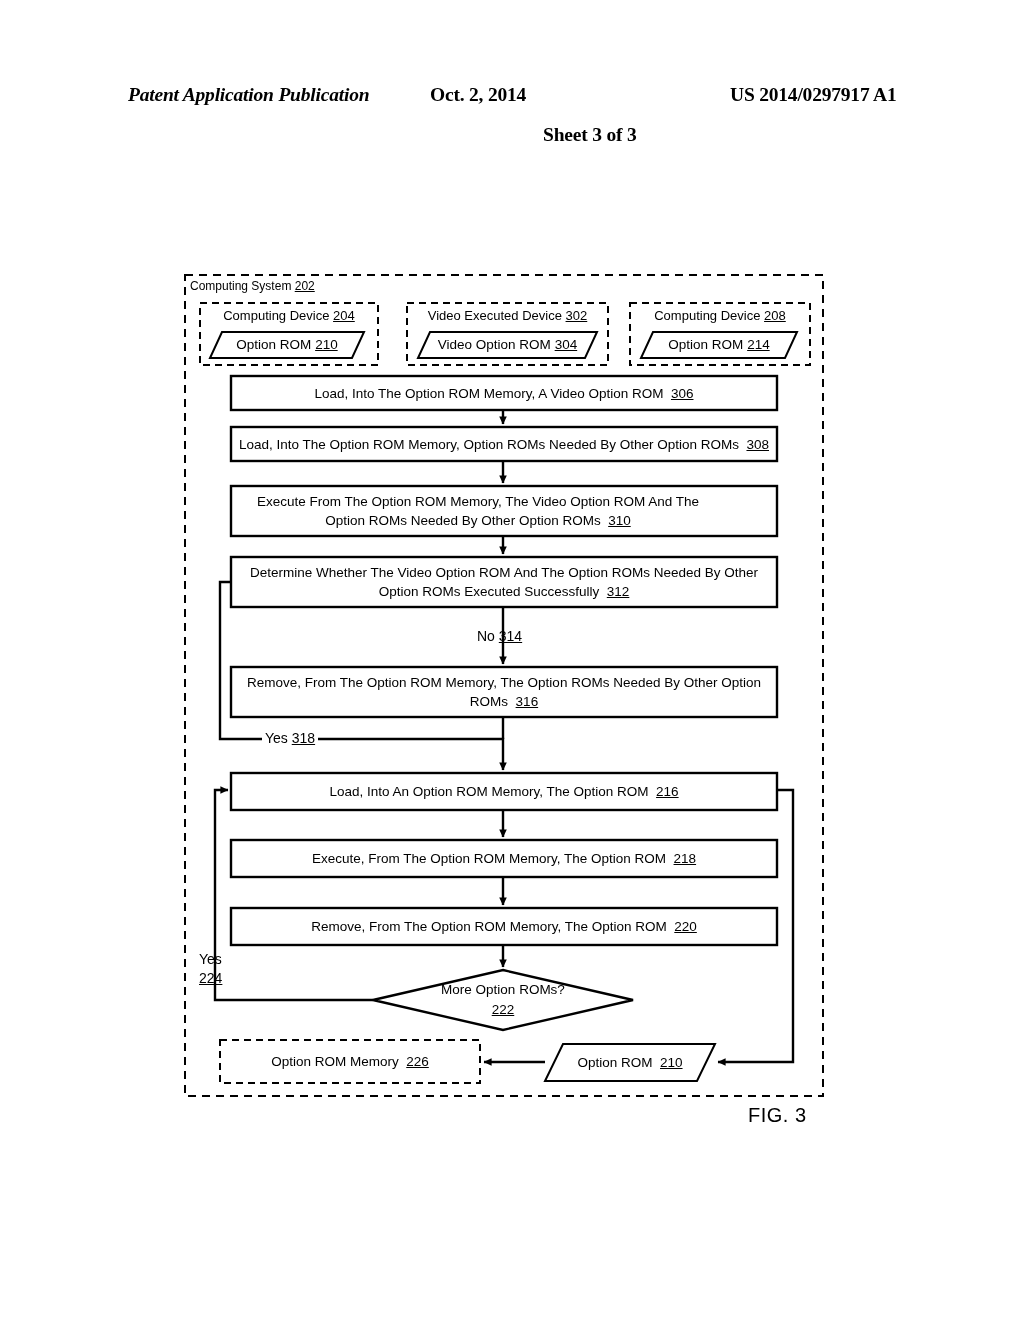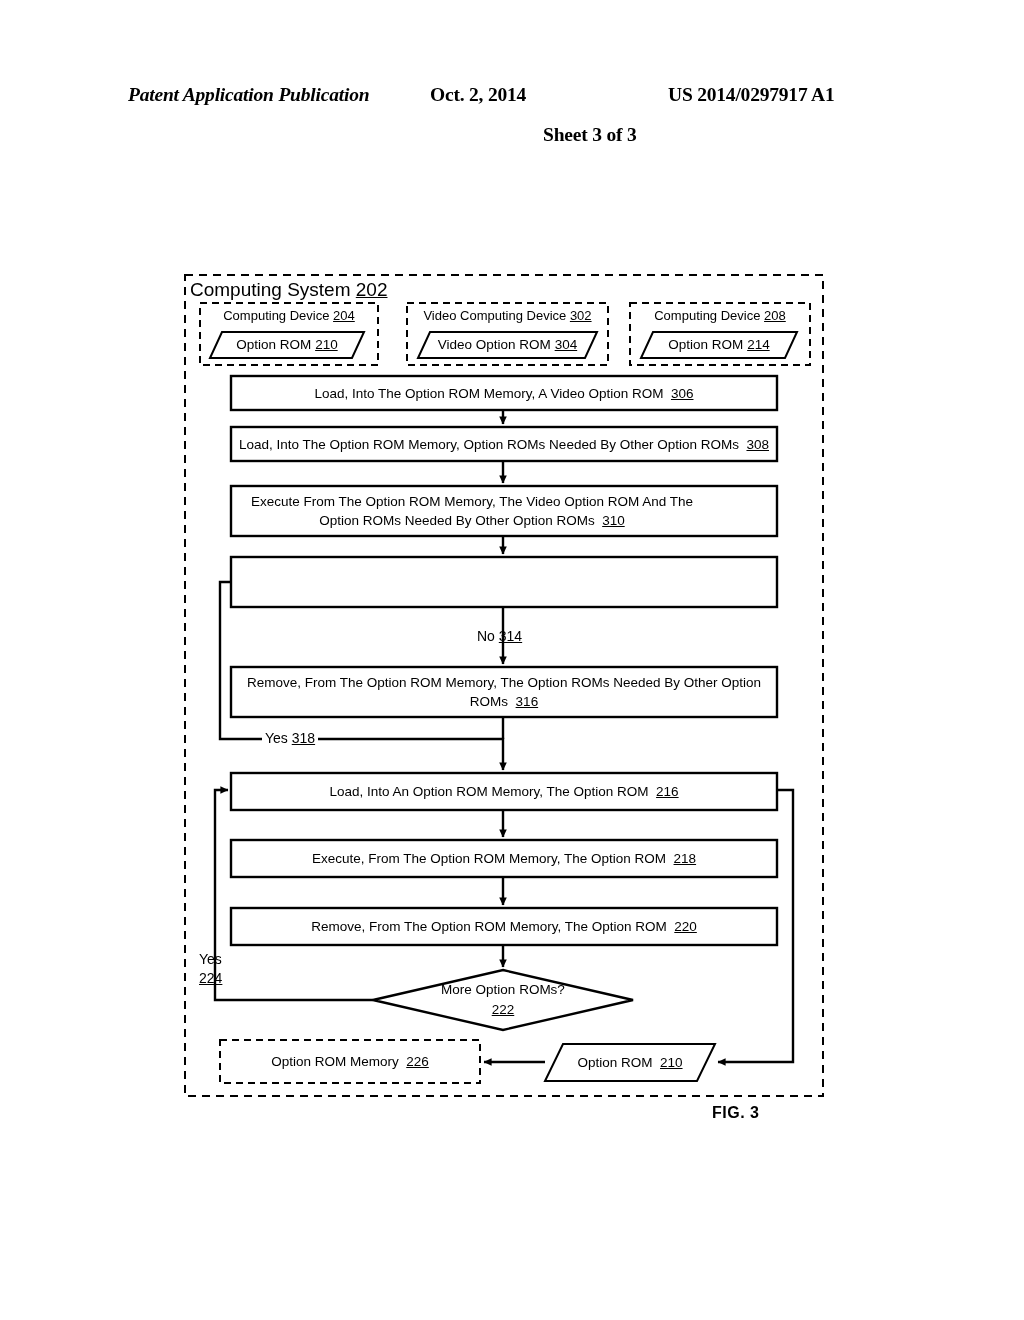--- a/index.html
+++ b/index.html
@@ -25,21 +25,21 @@
     height: 34px;
     font-family: "Liberation Serif", serif;
     font-weight: bold;
     font-size: 19.5px;
     letter-spacing: -0.2px;
   }
   #page-header .h-item { position: absolute; top: 0; white-space: nowrap; }
   #hdr-pub   { left: 128px; font-style: italic; }
   #hdr-date  { left: 430px; }
   #hdr-sheet { left: 543px; margin-top: 40px; }
-  #hdr-pat   { left: 668px; }
+  #hdr-pat   { left: 730px; }
 
   
   #figure {
     position: absolute;
     left: 0;
     top: 0;
     width: 1024px;
     height: 1320px;
   }
   #fig-svg {
@@ -62,21 +62,21 @@
     padding: 0 8px;
     box-sizing: border-box;
     border-radius: 6px;
   }
 
   
   #sys-title {
     position: absolute;
     left: 190px;
     top: 279px;
-    font-size: 19px;
+    font-size: 12px;
   }
 
   
   .dev-title {
     position: absolute;
     text-align: center;
     font-size: 13px;
   }
 
   
@@ -89,26 +89,25 @@
   
   .branch {
     position: absolute;
     font-size: 14px;
     line-height: 17px;
   }
 
   
   #fig-caption {
     position: absolute;
-    left: 712px;
+    left: 748px;
     top: 1104px;
-    font-size: 16px;
+    font-size: 20px;
     font-family: "Liberation Sans", sans-serif;
     letter-spacing: 0.5px;
-    font-weight: bold;
   }
 </style>
 </head>
 <body>
 
 <div id="page-header">
   <span class="h-item" id="hdr-pub">Patent Application Publication</span>
   <span class="h-item" id="hdr-date">Oct. 2, 2014</span>
   <span class="h-item" id="hdr-sheet">Sheet 3 of 3</span>
   <span class="h-item" id="hdr-pat">US 2014/0297917 A1</span>
@@ -181,21 +180,21 @@
   <div class="dev-title" style="left:200px; top:308px; width:178px;">
     <span>Computing Device</span>
     <span class="num">204</span>
   </div>
   <div class="par-label" style="left:210px; top:337px; width:154px;">
     <span>Option ROM</span>
     <span class="num">210</span>
   </div>
 
   <div class="dev-title" style="left:407px; top:308px; width:201px;">
-    <span>Video Computing Device</span>
+    <span>Video Executed Device</span>
     <span class="num">302</span>
   </div>
   <div class="par-label" style="left:418px; top:337px; width:179px;">
     <span>Video Option ROM</span>
     <span class="num">304</span>
   </div>
 
   <div class="dev-title" style="left:630px; top:308px; width:180px;">
     <span>Computing Device</span>
     <span class="num">208</span>
@@ -208,25 +207,29 @@
   <div class="box-label" style="left:231px; top:376px; width:546px; height:34px;">
     <span><span>Load, Into The Option ROM Memory, A Video Option ROM</span>&nbsp;
       <span class="num">306</span></span>
   </div>
 
   <div class="box-label" style="left:231px; top:427px; width:546px; height:34px;">
     <span><span>Load, Into The Option ROM Memory, Option ROMs Needed By Other Option ROMs</span>&nbsp;
       <span class="num">308</span></span>
   </div>
 
-  <div class="box-label" style="left:237px; top:486px; width:470px; height:50px;justify-content:center;">
+  <div class="box-label" style="left:243px; top:486px; width:470px; height:50px;justify-content:center;">
     <span><span>Execute From The Option ROM Memory, The Video Option ROM And The Option ROMs Needed By Other Option ROMs</span>&nbsp;
       <span class="num">310</span></span>
   </div>
 
+  <div class="box-label" style="left:231px; top:557px; width:546px; height:50px;">
+    <span><span>Determine Whether The Video Option ROM And The Option ROMs Needed By Other Option ROMs Executed Successfully</span>&nbsp;
+      <span class="num">312</span></span>
+  </div>
 
   <div class="box-label" style="left:231px; top:667px; width:546px; height:50px;">
     <span><span>Remove, From The Option ROM Memory, The Option ROMs Needed By Other Option ROMs</span>&nbsp;
       <span class="num">316</span></span>
   </div>
 
   <div class="box-label" style="left:231px; top:773px; width:546px; height:37px;">
     <span><span>Load, Into An Option ROM Memory, The Option ROM</span>&nbsp;
       <span class="num">216</span></span>
   </div>

